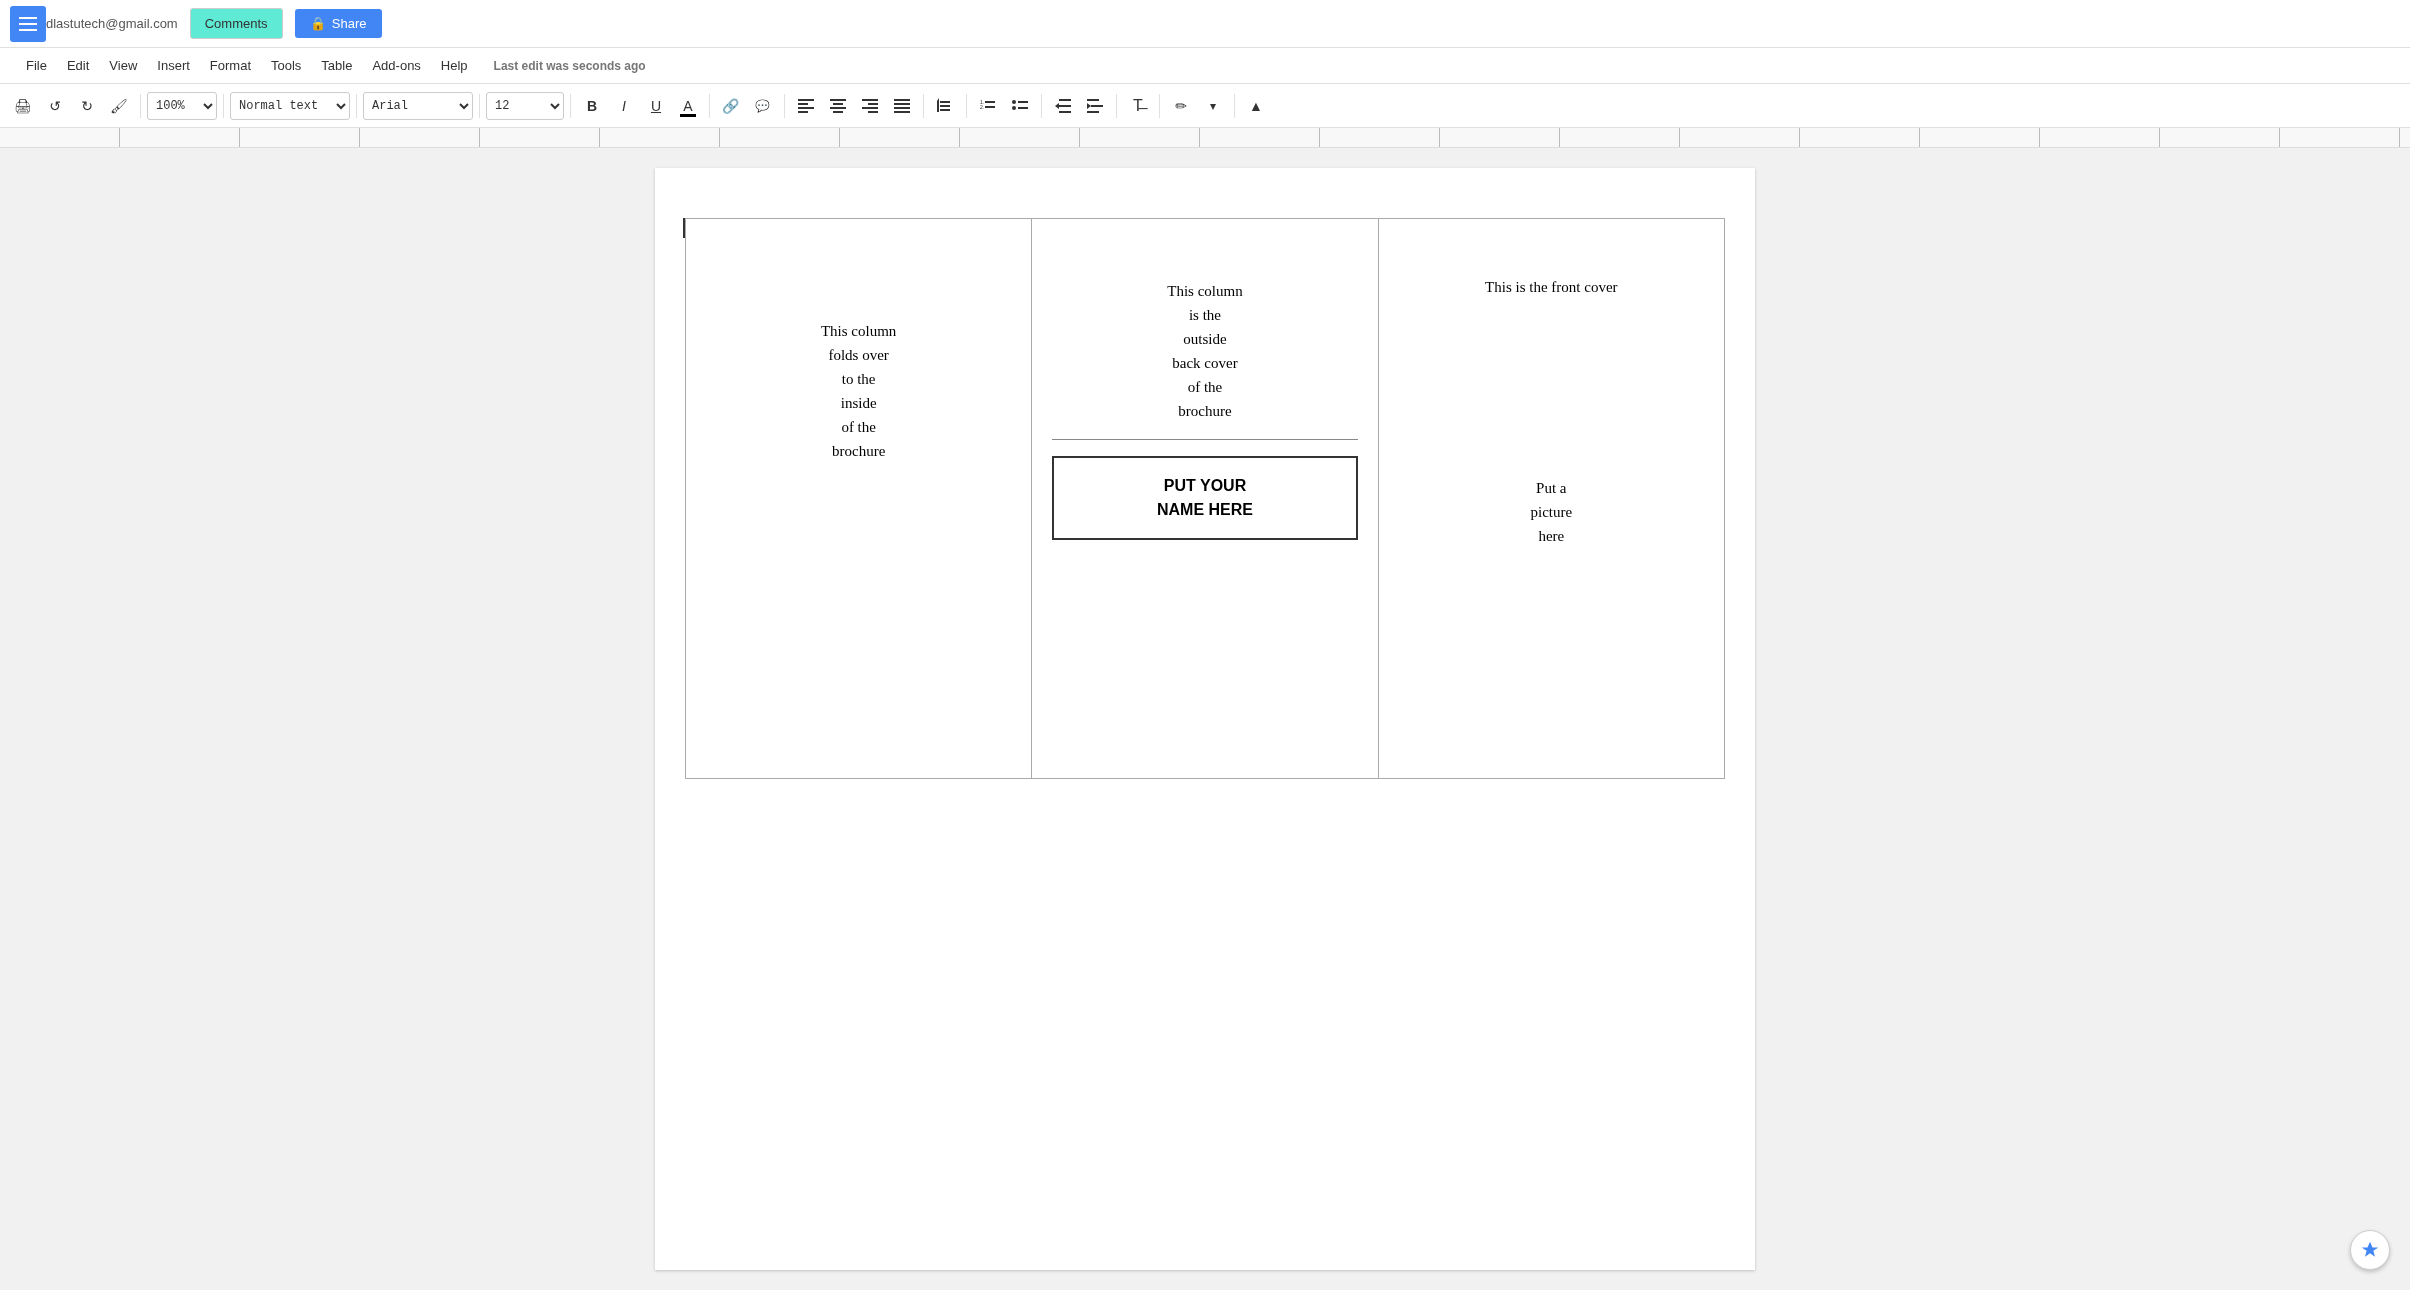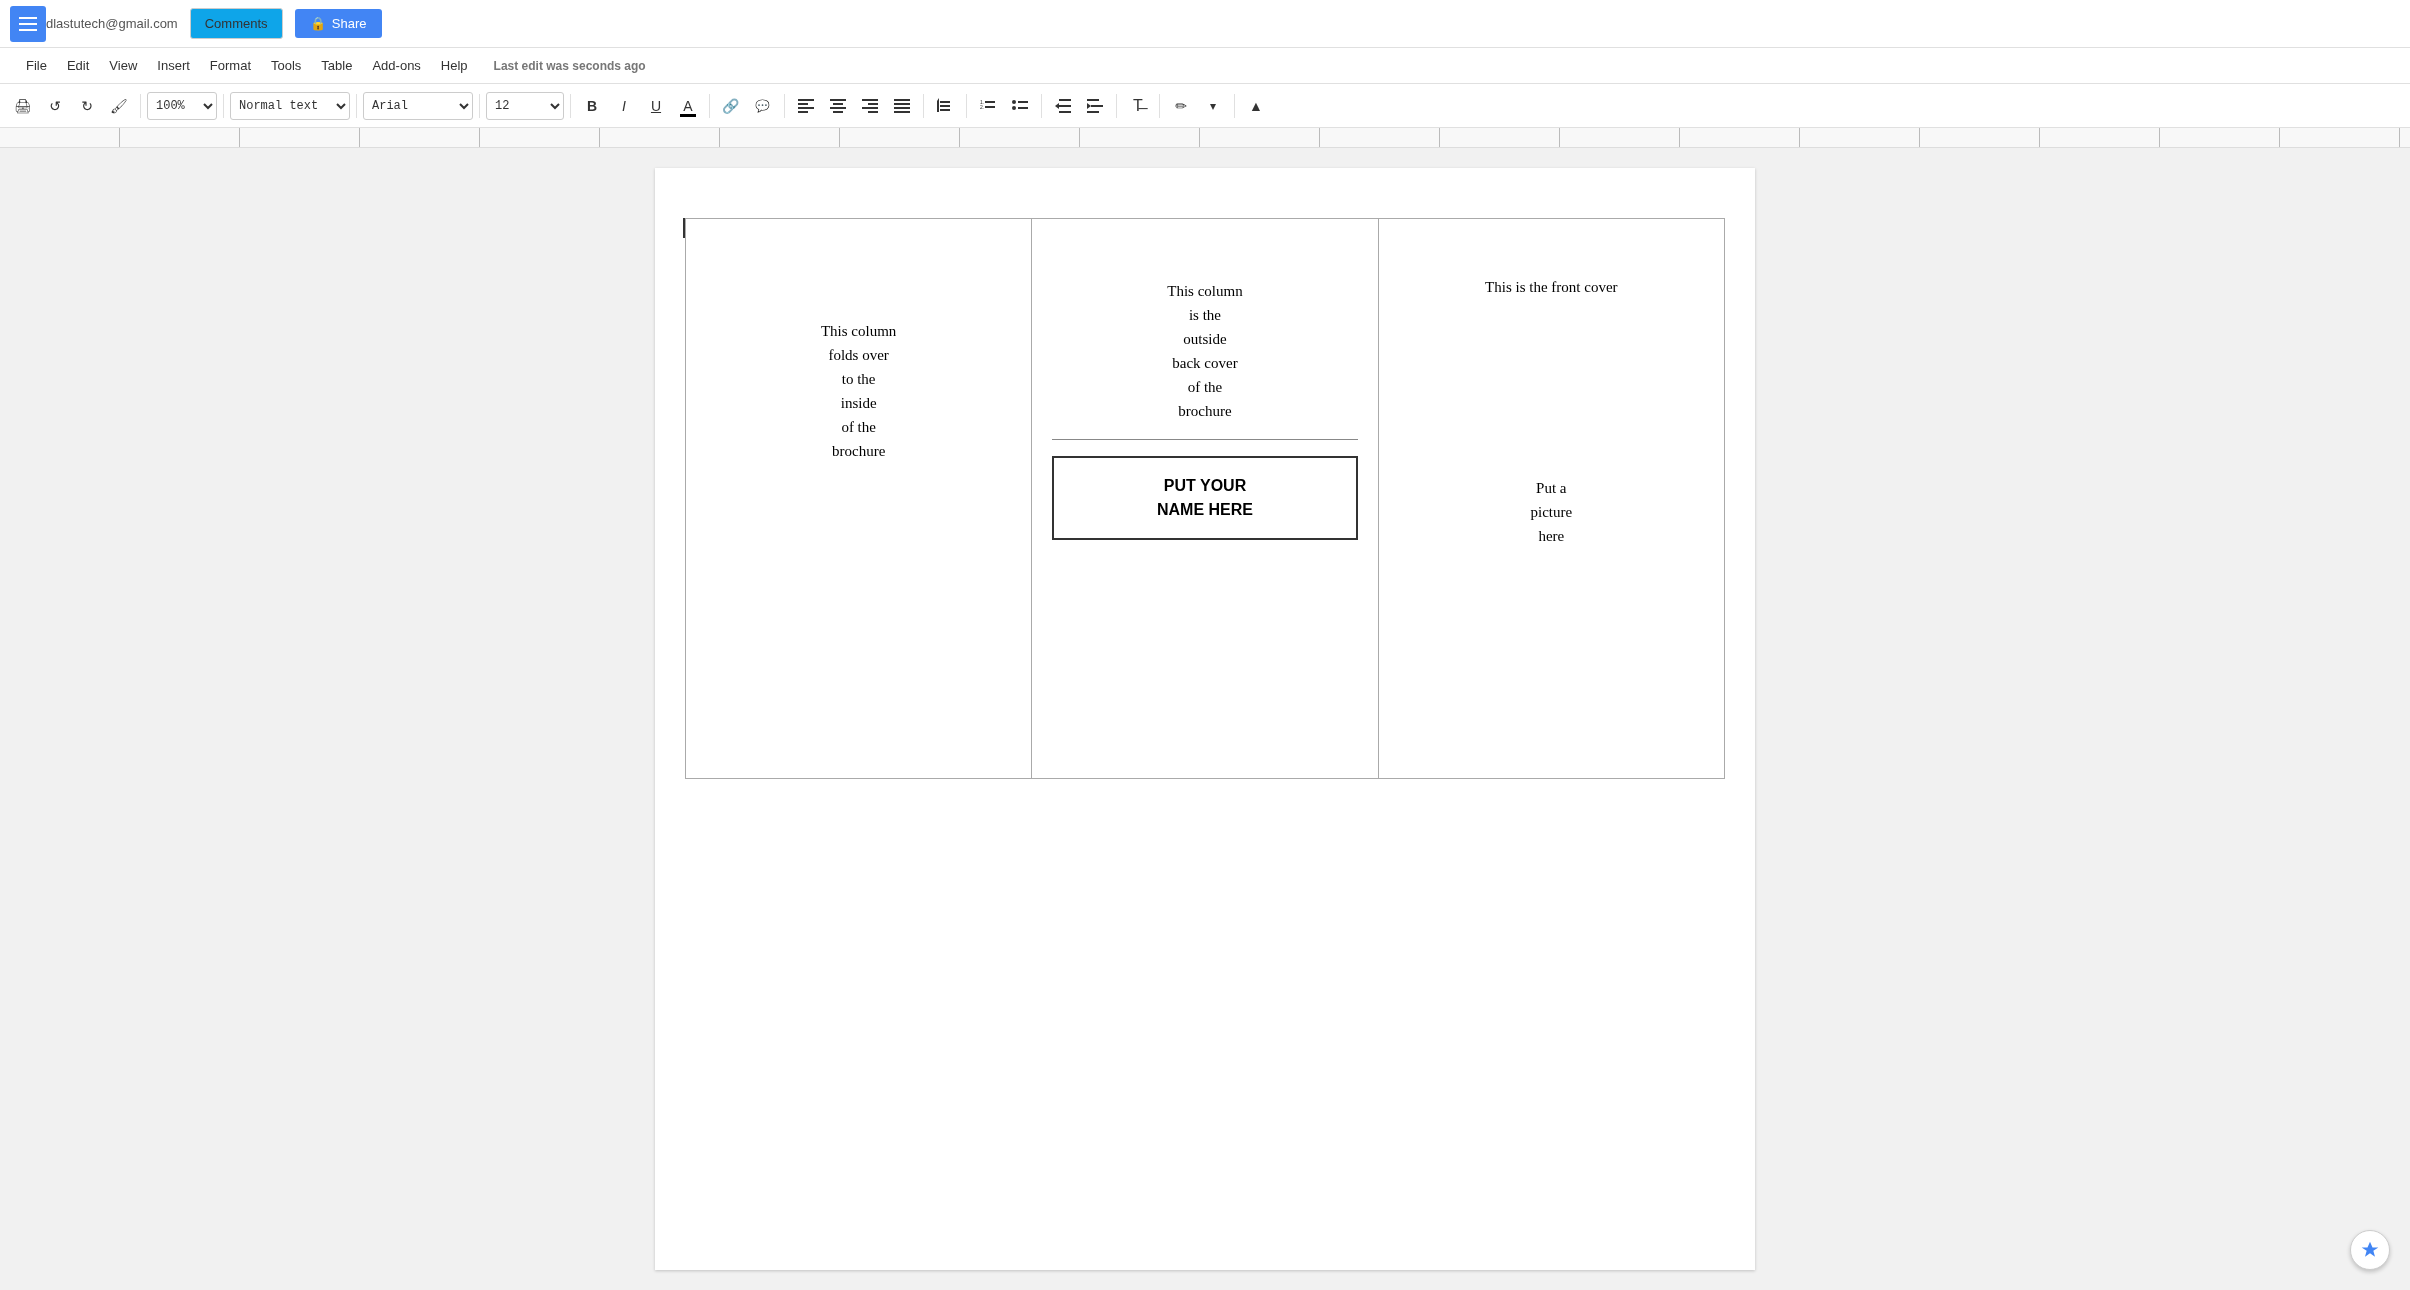--- a/index.html
+++ b/index.html
@@ -36,21 +36,21 @@
       font-size: 18px; color: #333; font-weight: 400;
     }
     #star-icon { font-size: 16px; color: #888; cursor: pointer; }
     #folder-icon { font-size: 16px; color: #888; cursor: pointer; }
     #top-right {
       display: flex; align-items: center; gap: 12px; justify-content: space-between;
     }
     #user-email { font-size: 13px; color: #555; }
     #comments-btn {
       padding: 7px 14px;
-      background: #0ea5e9;
+      background: #5eead4;
       border: 1px solid #ccc;
       border-radius: 3px;
       font-size: 13px;
       cursor: pointer;
       color: #333;
     }
     #share-btn {
       padding: 7px 16px;
       background: #4285f4;
       color: #fff;

